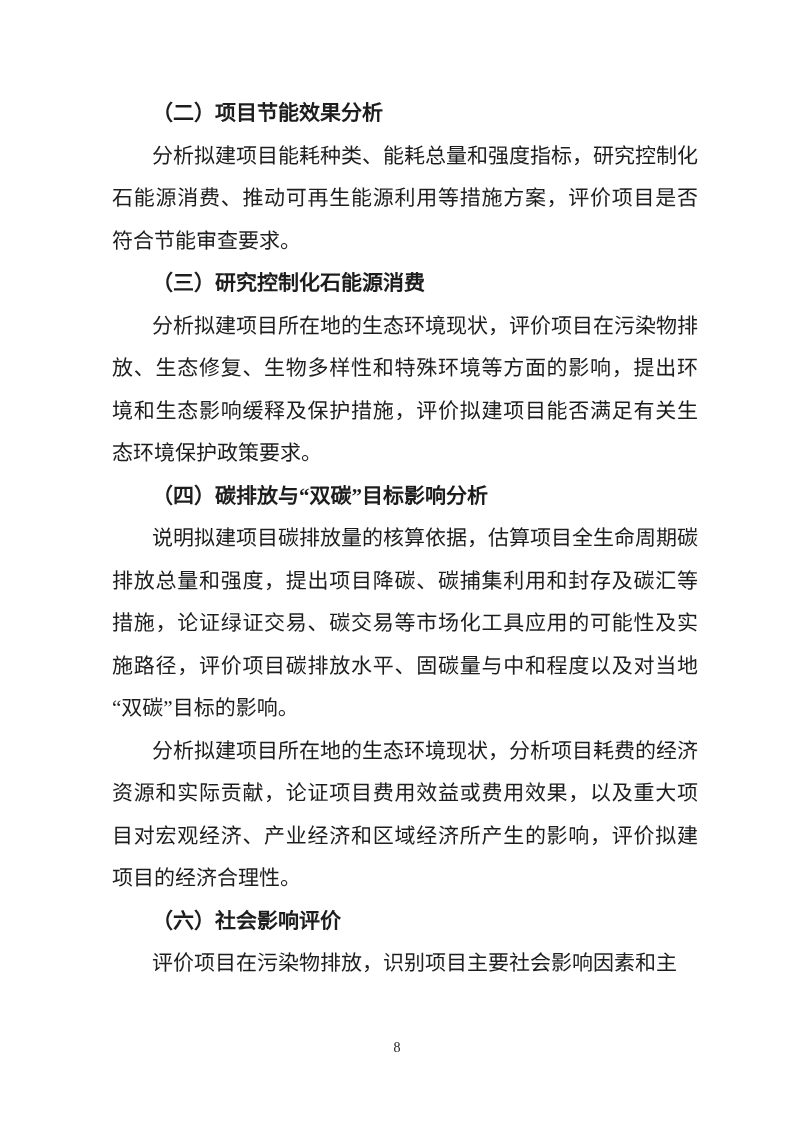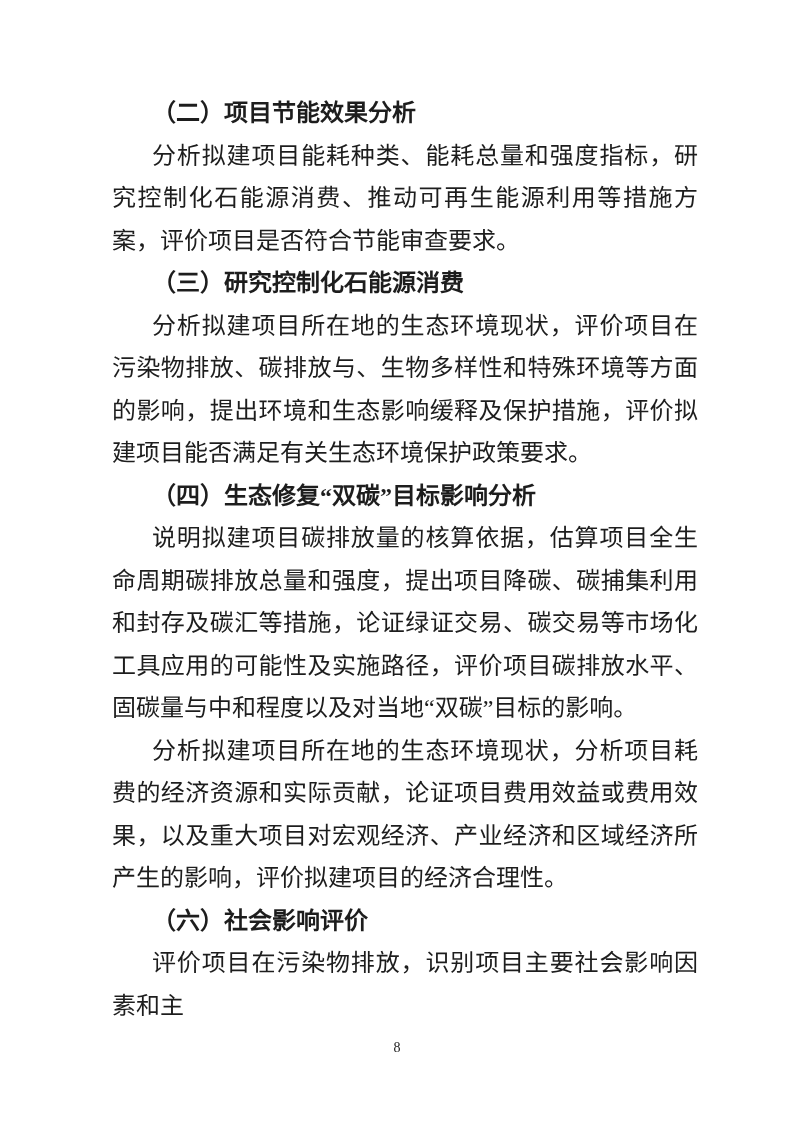--- a/index.html
+++ b/index.html
@@ -17,21 +17,21 @@
     color: #1d1d1d;
   }
   .content {
     position: absolute;
     left: 112px;
     top: 92px;
     width: 586px;
   }
   .content p {
     margin: 0;
-    font-size: 24px;
+    font-size: 21px;
     line-height: 42.5px;
     letter-spacing: 0px;
     text-align: justify;
     text-justify: inter-character;
     text-indent: 40px;
     word-break: break-all;
   }
   .heading {
     font-weight: 700;
   }
@@ -53,25 +53,25 @@
 
 <div class="page">
   <main class="content">
   <section class="doc-section">
     <p class="heading">（二）项目节能效果分析</p>
   <p class="body-para">分析拟建项目能耗种类、能耗总量和强度指标，研究控制化石能源消费、推动可再生能源利用等措施方案，评价项目是否符合节能审查要求。</p>
       </section>
 
   <section class="doc-section">
     <p class="heading">（三）研究控制化石能源消费</p>
-  <p class="body-para">分析拟建项目所在地的生态环境现状，评价项目在污染物排放、碳排放与、生物多样性和特殊环境等方面的影响，提出环境和生态影响缓释及保护措施，评价拟建项目能否满足有关生态环境保护政策要求。</p>
+  <p class="body-para">分析拟建项目所在地的生态环境现状，评价项目在污染物排放、生态修复、生物多样性和特殊环境等方面的影响，提出环境和生态影响缓释及保护措施，评价拟建项目能否满足有关生态环境保护政策要求。</p>
       </section>
 
   <section class="doc-section">
-    <p class="heading">（四）生态修复“双碳”目标影响分析</p>
+    <p class="heading">（四）碳排放与“双碳”目标影响分析</p>
   <p class="body-para">说明拟建项目碳排放量的核算依据，估算项目全生命周期碳排放总量和强度，提出项目降碳、碳捕集利用和封存及碳汇等措施，论证绿证交易、碳交易等市场化工具应用的可能性及实施路径，评价项目碳排放水平、固碳量与中和程度以及对当地“双碳”目标的影响。</p>
       </section>
 
   <section class="doc-section">
   <p class="body-para">分析拟建项目所在地的生态环境现状，分析项目耗费的经济资源和实际贡献，论证项目费用效益或费用效果，以及重大项目对宏观经济、产业经济和区域经济所产生的影响，评价拟建项目的经济合理性。</p>
       </section>
 
   <section class="doc-section">
     <p class="heading">（六）社会影响评价</p>
   <p class="body-para">评价项目在污染物排放，识别项目主要社会影响因素和主</p>

